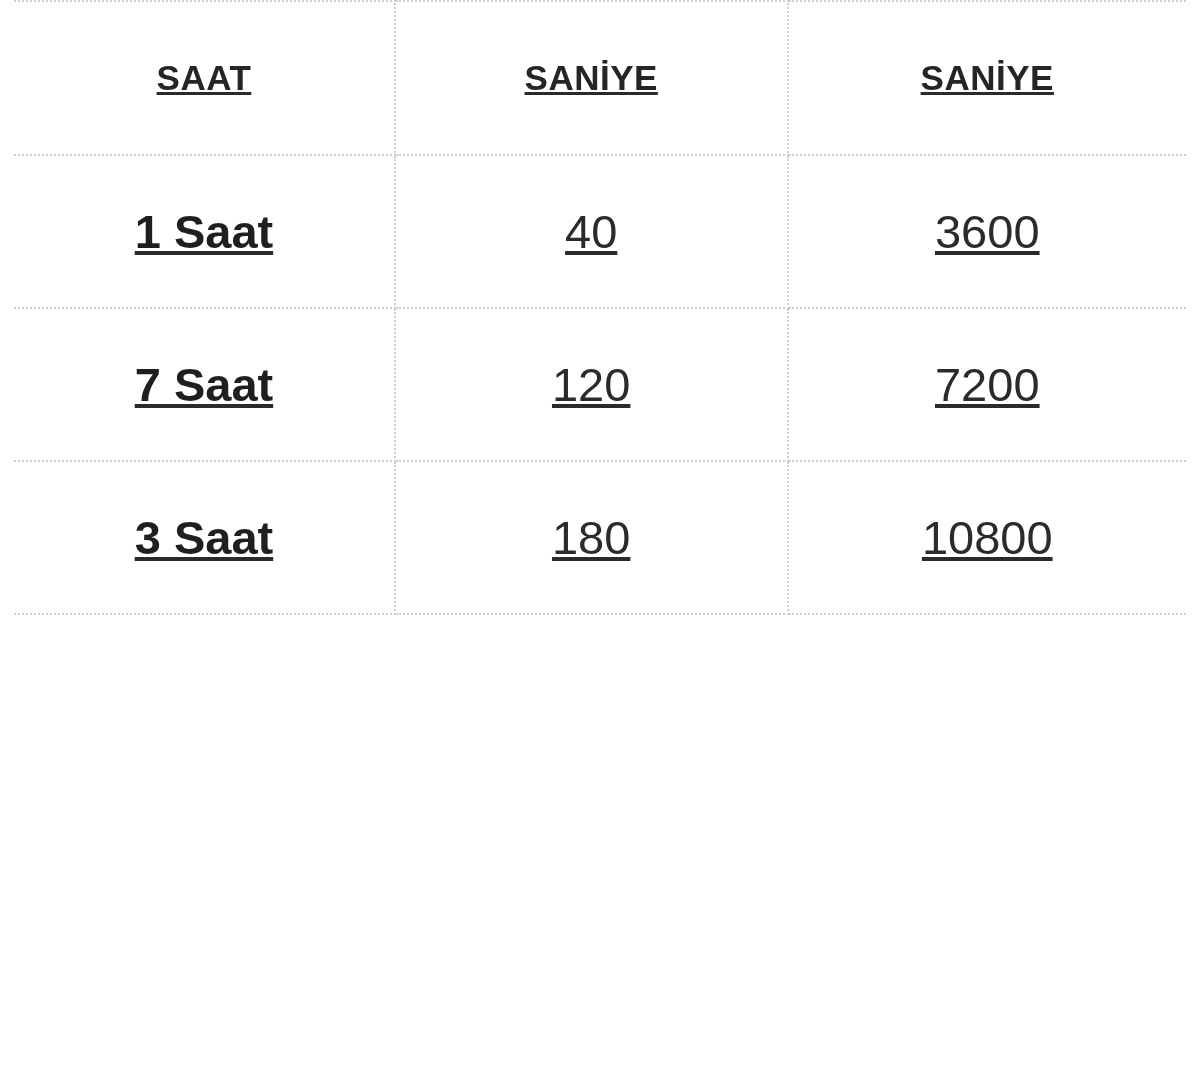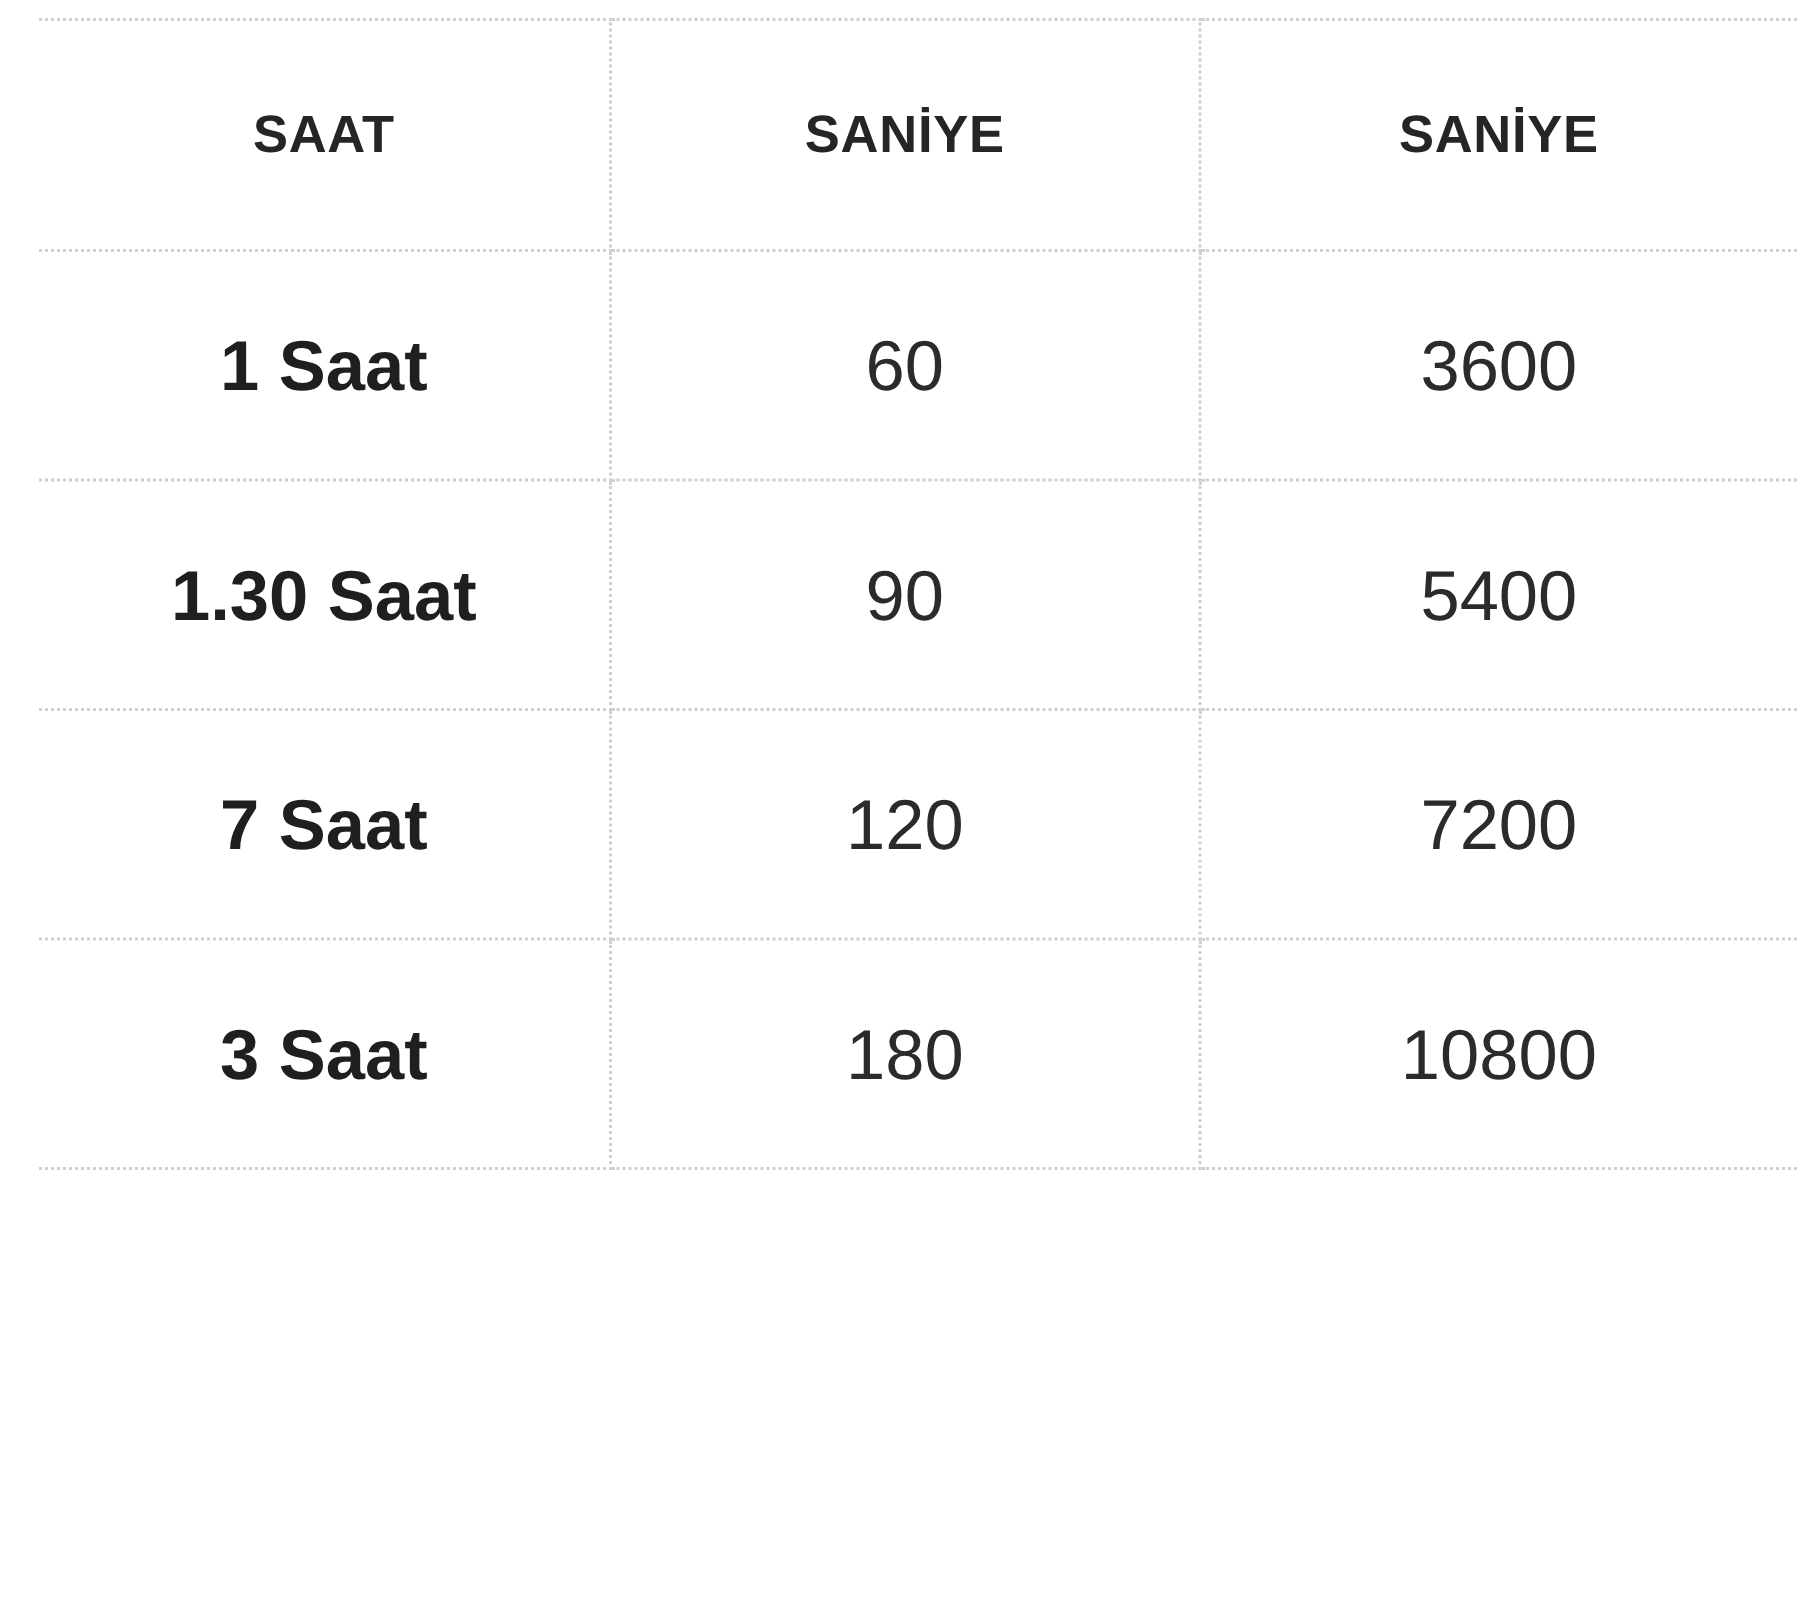--- a/index.html
+++ b/index.html
@@ -11,21 +11,22 @@
     width: 1200px;
     height: 1078px;
     font-family: "Liberation Sans", sans-serif;
     color: #2b2b2b;
     overflow: hidden;
   }
   .table-wrap {
     box-sizing: border-box;
     width: 1200px;
     height: 1078px;
-    padding: 12px;
+    padding: 0;
+    text-decoration: underline;
   }
   table.conv {
     width: 1172px;
     margin: 0 14px;
     border-collapse: collapse;
     table-layout: fixed;
   }
   table.conv col.c1 { width: 32.5%; }
   table.conv col.c2 { width: 33.5%; }
   table.conv col.c3 { width: 34%; }
@@ -77,27 +78,22 @@
     <thead>
       <tr>
         <th>SAAT</th>
         <th>SANİYE</th>
         <th>SANİYE</th>
       </tr>
     </thead>
     <tbody>
       <tr>
         <td class="label">1 Saat</td>
-        <td class="num">60</td>
+        <td class="num">40</td>
         <td class="num">3600</td>
-      </tr>
-      <tr>
-        <td class="label">1.30 Saat</td>
-        <td class="num">90</td>
-        <td class="num">5400</td>
       </tr>
       <tr>
         <td class="label">7 Saat</td>
         <td class="num">120</td>
         <td class="num">7200</td>
       </tr>
       <tr>
         <td class="label">3 Saat</td>
         <td class="num">180</td>
         <td class="num">10800</td>

